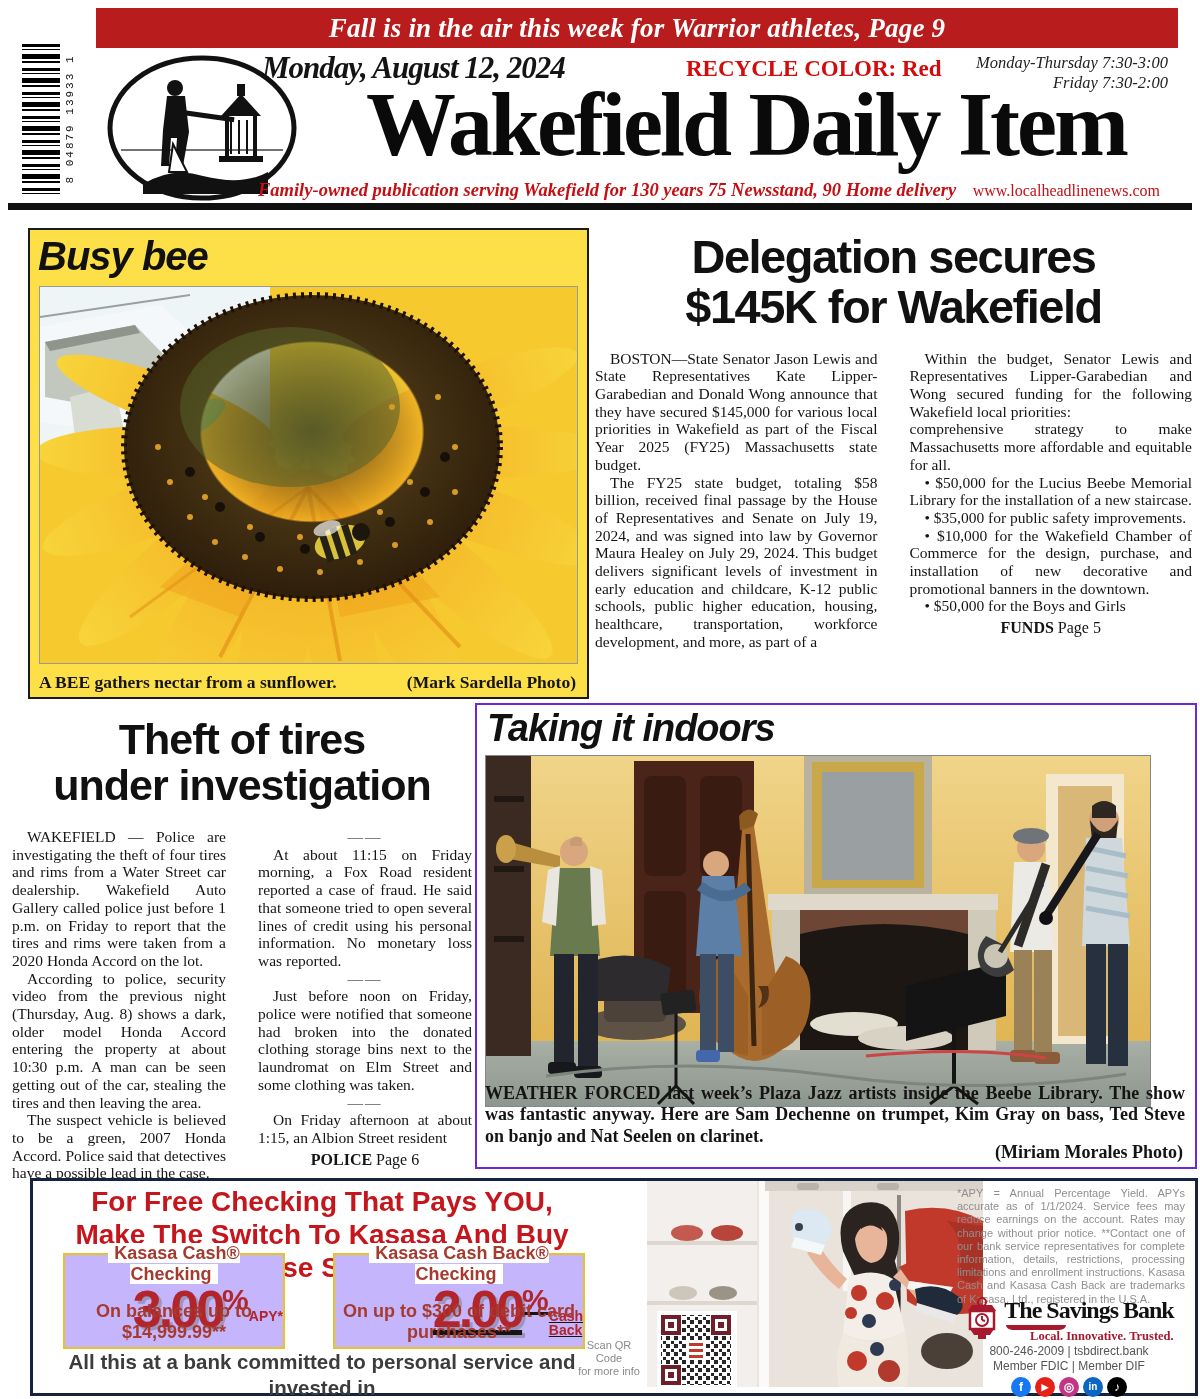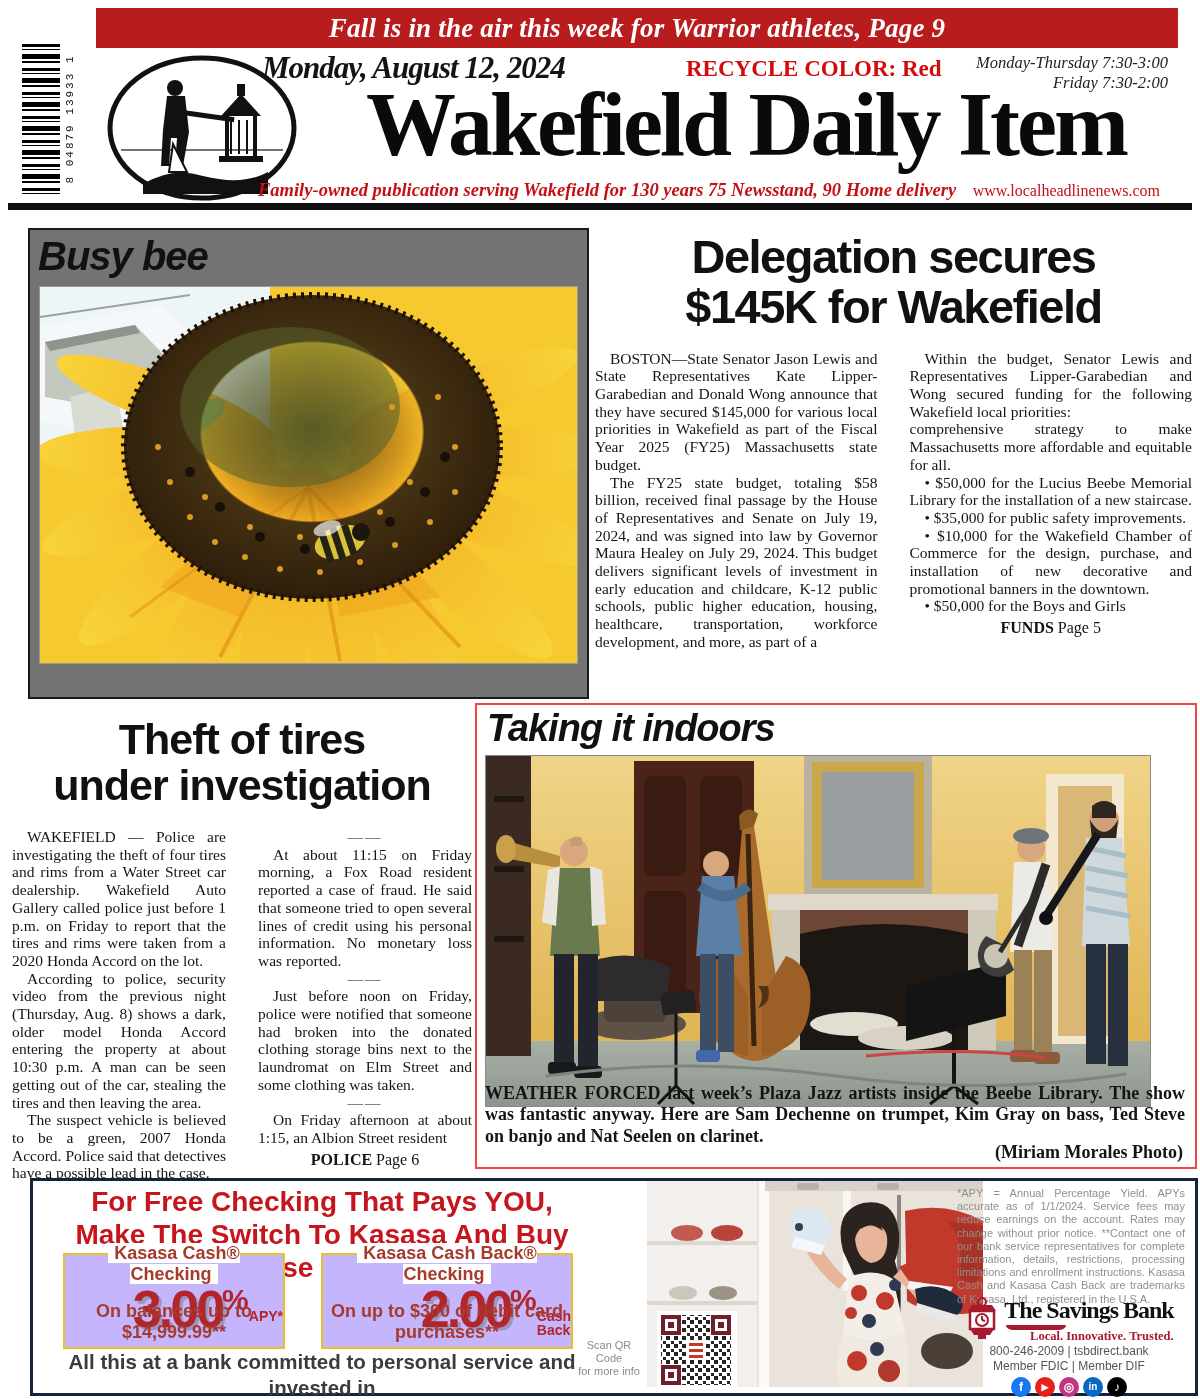--- a/index.html
+++ b/index.html
@@ -25,21 +25,21 @@
   .mh-date{position:absolute;left:262px;top:50px;font-size:31px;font-weight:700;font-style:italic;letter-spacing:-1px;}
   .mh-recycle{position:absolute;left:686px;top:56px;font-size:23px;font-weight:700;color:#d40b0b;}
   .mh-hours{position:absolute;right:32px;top:53px;text-align:right;font-style:italic;font-size:16.5px;line-height:20px;color:#222;}
   .mh-title{position:absolute;left:296px;top:80px;width:900px;text-align:center;
     font-size:90px;font-weight:700;letter-spacing:-3px;color:#0a0a0a;line-height:1;}
   .mh-tagline{position:absolute;left:258px;top:180px;font-size:18.5px;font-weight:700;font-style:italic;color:#c40f14;}
   .mh-web{position:absolute;right:40px;top:182px;font-size:16px;color:#c40f14;}
   .mh-rule{position:absolute;left:8px;top:203px;width:1184px;height:7px;background:#101010;}
 
   
-  .bee-box{position:absolute;left:28px;top:228px;width:557px;height:467px;border:2px solid #1a1a1a;background:#737373;}
+  .bee-box{position:absolute;left:28px;top:228px;width:557px;height:467px;border:2px solid #1a1a1a;background:#fde047;}
   .bee-title{position:absolute;left:8px;top:4px;font-weight:700;font-style:italic;font-size:40px;letter-spacing:-1px;color:#111;}
   .bee-photo{position:absolute;left:9px;top:56px;width:537px;height:376px;border:1px solid #999;overflow:hidden;}
   .bee-cap{position:absolute;left:9px;bottom:4px;width:537px;font-size:17.5px;font-weight:700;display:flex;justify-content:space-between;}
 
   
   .del{position:absolute;left:595px;top:232px;width:597px;}
   .del h1{margin:0;text-align:center;font-size:47px;line-height:1.06;letter-spacing:-1.5px;font-weight:700;color:#111;
     font-family:"Liberation Sans",sans-serif;}
   .cols{display:flex;gap:32px;margin-top:18px;}
   .col{flex:1;font-size:15.5px;line-height:17.7px;text-align:justify;}
@@ -48,33 +48,33 @@
   .jump b{font-weight:700;}
 
   
   .theft{position:absolute;left:12px;top:700px;width:460px;}
   .theft h1{margin:16px;text-align:center;font-size:43px;line-height:1.07;letter-spacing:-1px;font-weight:700;color:#111;
     font-family:"Liberation Sans",sans-serif;}
   .theft .cols{margin-top:20px;}
   .sep{text-align:center;color:#555;letter-spacing:2px;text-indent:0 !important;}
 
   
-  .jazz-box{position:absolute;left:475px;top:703px;width:718px;height:462px;border:2px solid #ef4444;background:#fff;}
+  .jazz-box{position:absolute;left:475px;top:703px;width:718px;height:462px;border:2px solid #6d28d9;background:#fff;}
   .jazz-title{position:absolute;left:10px;top:2px;font-weight:700;font-style:italic;font-size:38px;letter-spacing:-1px;
     font-family:"Liberation Sans",sans-serif;color:#111;}
   .jazz-photo{position:absolute;left:8px;top:50px;width:664px;height:350px;border:1px solid #888;overflow:hidden;}
   .jazz-cap{position:absolute;left:8px;bottom:2px;width:700px;font-size:18px;font-weight:700;line-height:21.5px;text-align:justify;}
   .jazz-credit{position:absolute;right:12px;bottom:4px;font-size:18px;font-weight:700;}
 
   
   .ad{position:absolute;left:30px;top:1178px;width:1162px;height:212px;border:3px solid #16233f;background:#fff;}
   .ad-head{position:absolute;left:6px;top:4px;width:566px;text-align:center;color:#c4161c;font-weight:700;
     font-family:"Liberation Sans",sans-serif;font-size:28px;line-height:33px;}
   .kbox{position:absolute;top:72px;height:92px;border:2px solid #e7c32a;background:#c4b5fd;}
-  .kbox1{left:30px;width:218px;} .kbox2{left:288px;width:248px;}
+  .kbox1{left:30px;width:218px;} .kbox2{left:300px;width:248px;text-decoration:underline;}
   .klabel{position:absolute;top:-12px;left:0;width:100%;text-align:center;}
   .klabel span{background:#fff;padding:0 6px;color:#a63a2e;font-weight:700;font-size:18px;font-family:"Liberation Sans",sans-serif;}
   .kearn{text-align:center;color:#a63a2e;font-weight:700;font-size:16px;font-family:"Liberation Sans",sans-serif;margin-top:10px;}
   .krate{display:flex;justify-content:flex-end;align-items:flex-start;line-height:1;font-family:"Liberation Sans",sans-serif;}
   .krate .big{font-size:52px;font-weight:700;letter-spacing:-3px;color:#b2252b;text-shadow:3px 3px 0 rgba(110,110,110,.45);}
   .krate .pct{font-size:30px;font-weight:700;color:#b2252b;margin-top:2px;}
   .krate .sub{font-size:14px;font-weight:700;color:#b2252b;line-height:14px;margin-top:26px;}
   .knote{position:absolute;bottom:4px;width:100%;text-align:center;color:#a63a2e;font-weight:700;font-size:18px;
     font-family:"Liberation Sans",sans-serif;}
   .ad-tag{position:absolute;left:6px;top:168px;width:566px;text-align:center;color:#3c3c3c;font-weight:700;
@@ -248,20 +248,24 @@
         </g>
         <g transform="rotate(-18 300 255)">
           <ellipse cx="300" cy="255" rx="26" ry="16" fill="#d8c23a"></ellipse>
           <rect x="282" y="240" width="7" height="31" fill="#262015"></rect>
           <rect x="294" y="239" width="7" height="33" fill="#262015"></rect>
           <rect x="306" y="240" width="7" height="31" fill="#262015"></rect>
           <circle cx="323" cy="252" r="9" fill="#1c160d"></circle>
           <ellipse cx="292" cy="238" rx="14" ry="7" fill="#ffffff" opacity=".65"></ellipse>
         </g>
       </svg>
+    </div>
+    <div class="bee-cap">
+      <span>A BEE gathers nectar from a sunflower.</span>
+      <span>(Mark Sardella Photo)</span>
     </div>
   </div>
 
   <div class="del">
     <h1>
       <span>Delegation secures</span><br>
       <span>$145K for Wakefield</span>
     </h1>
     <div class="cols">
       <div class="col">

